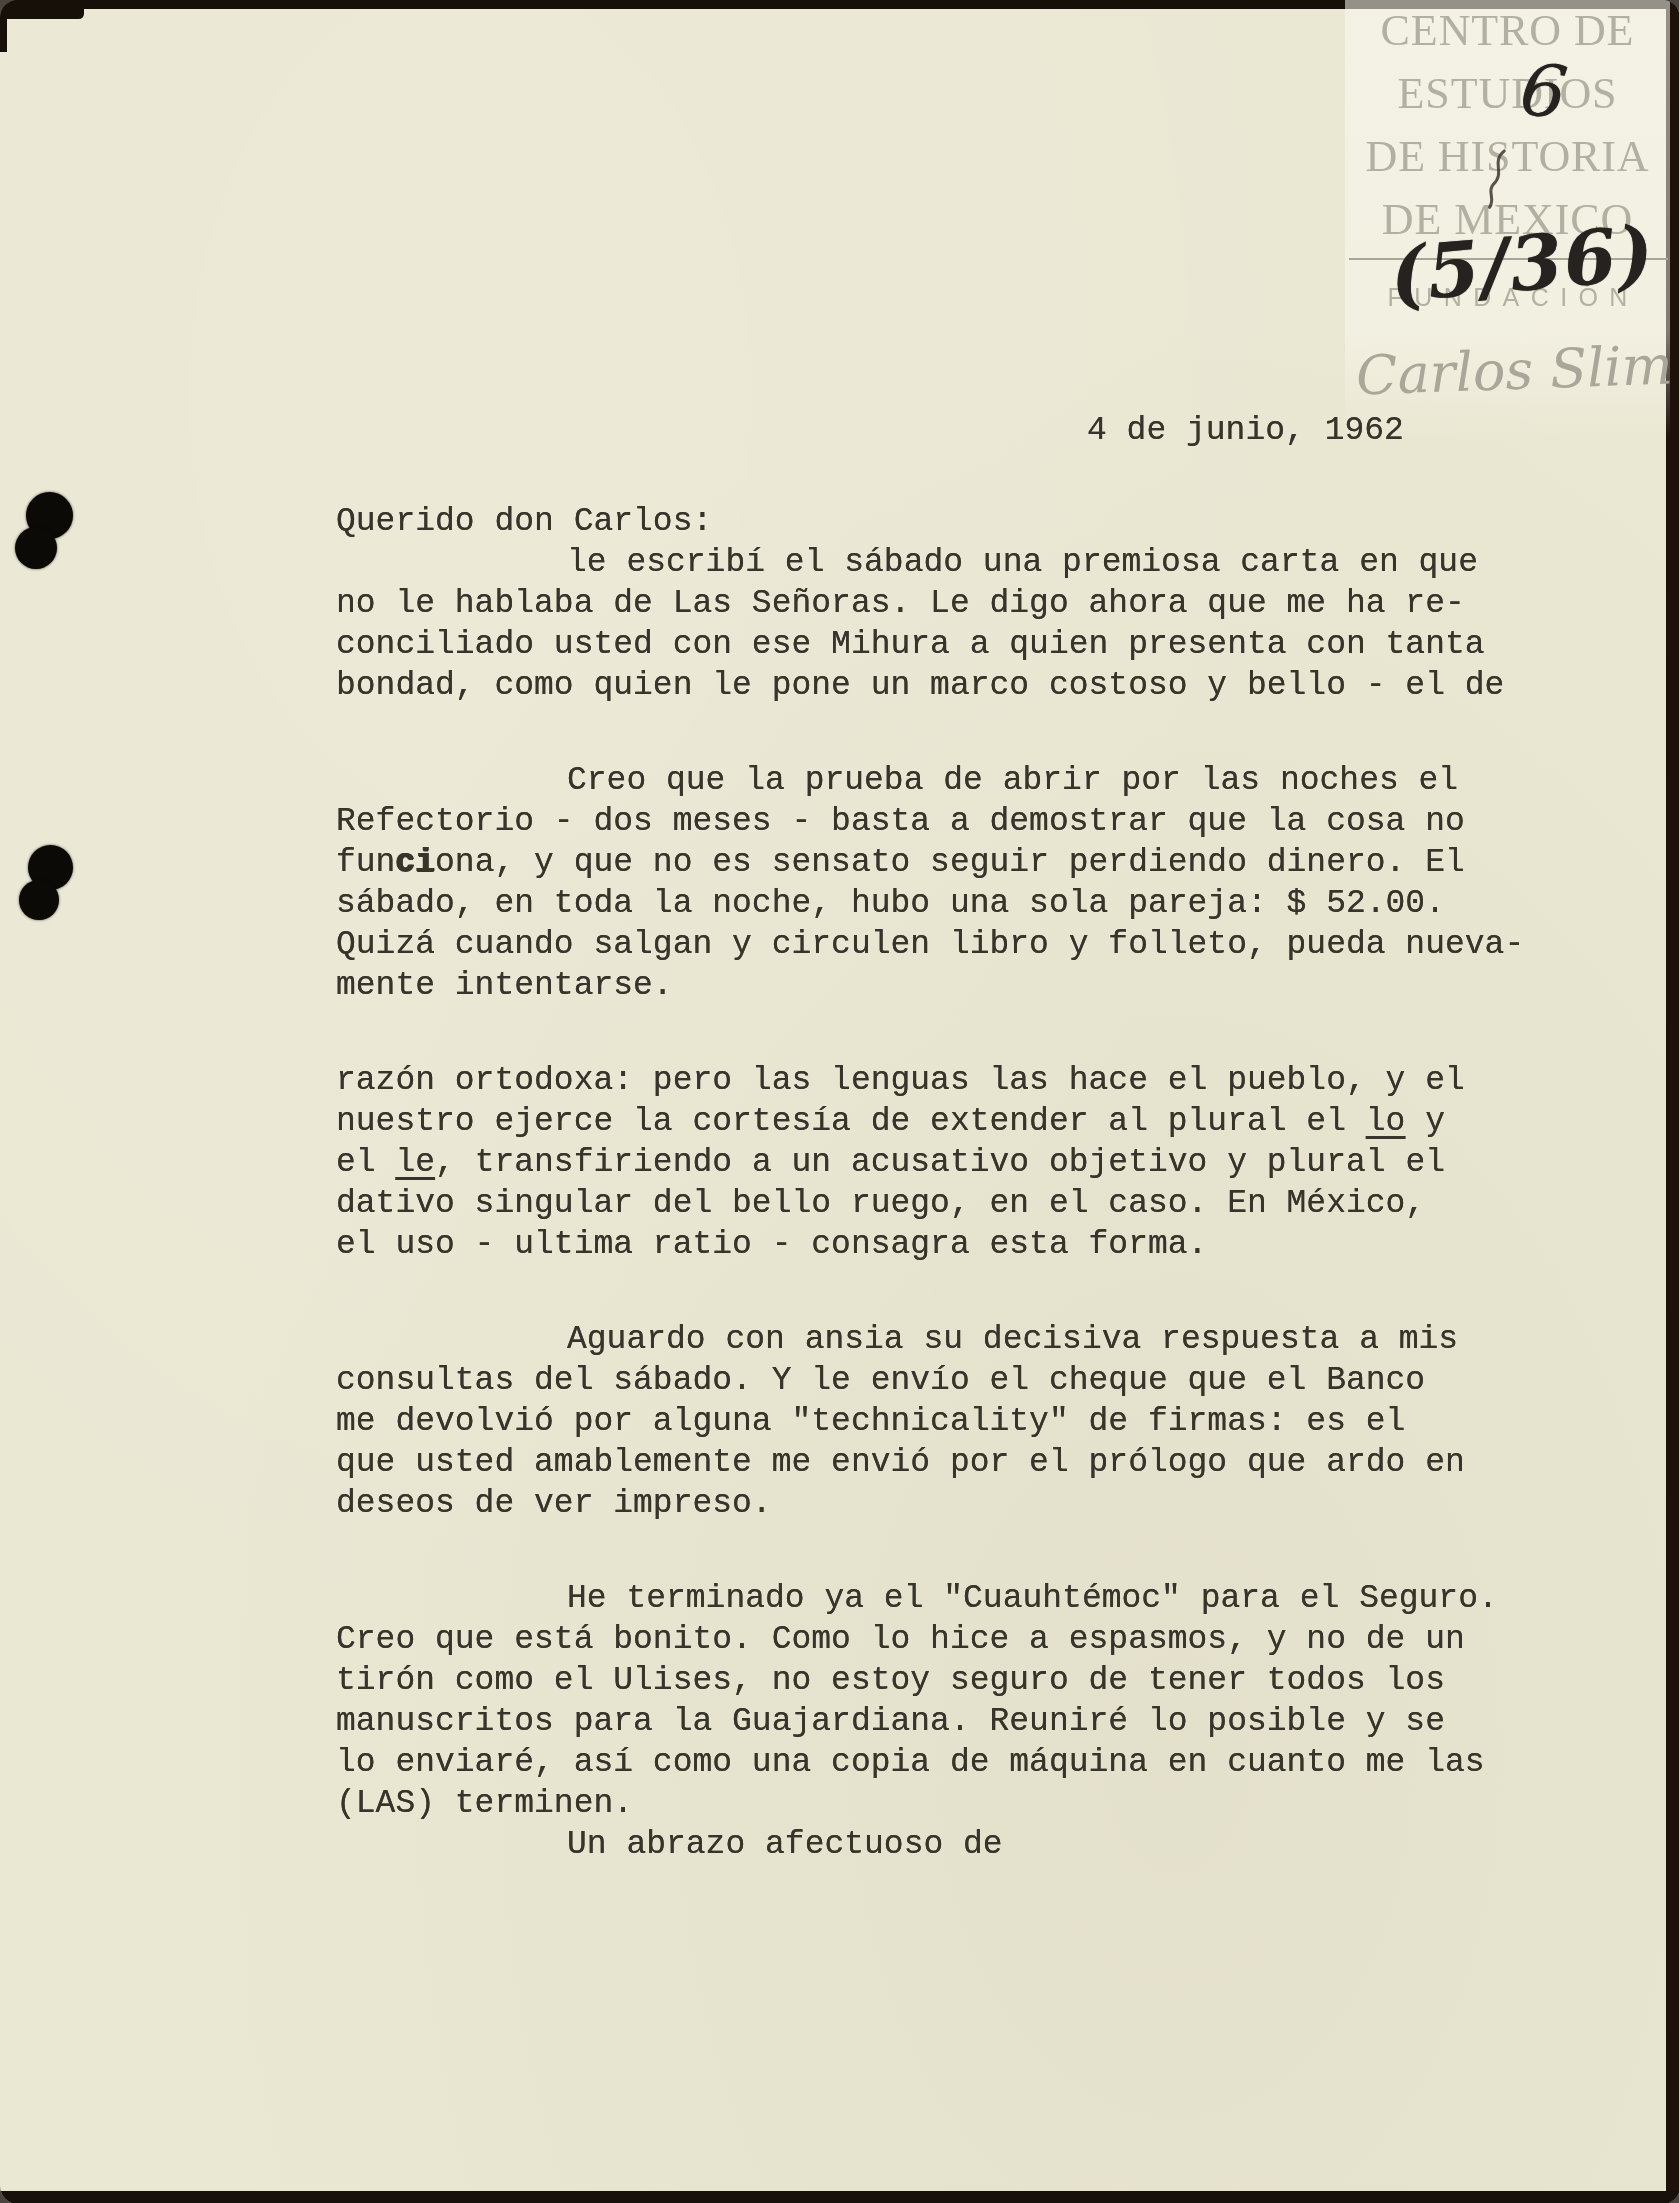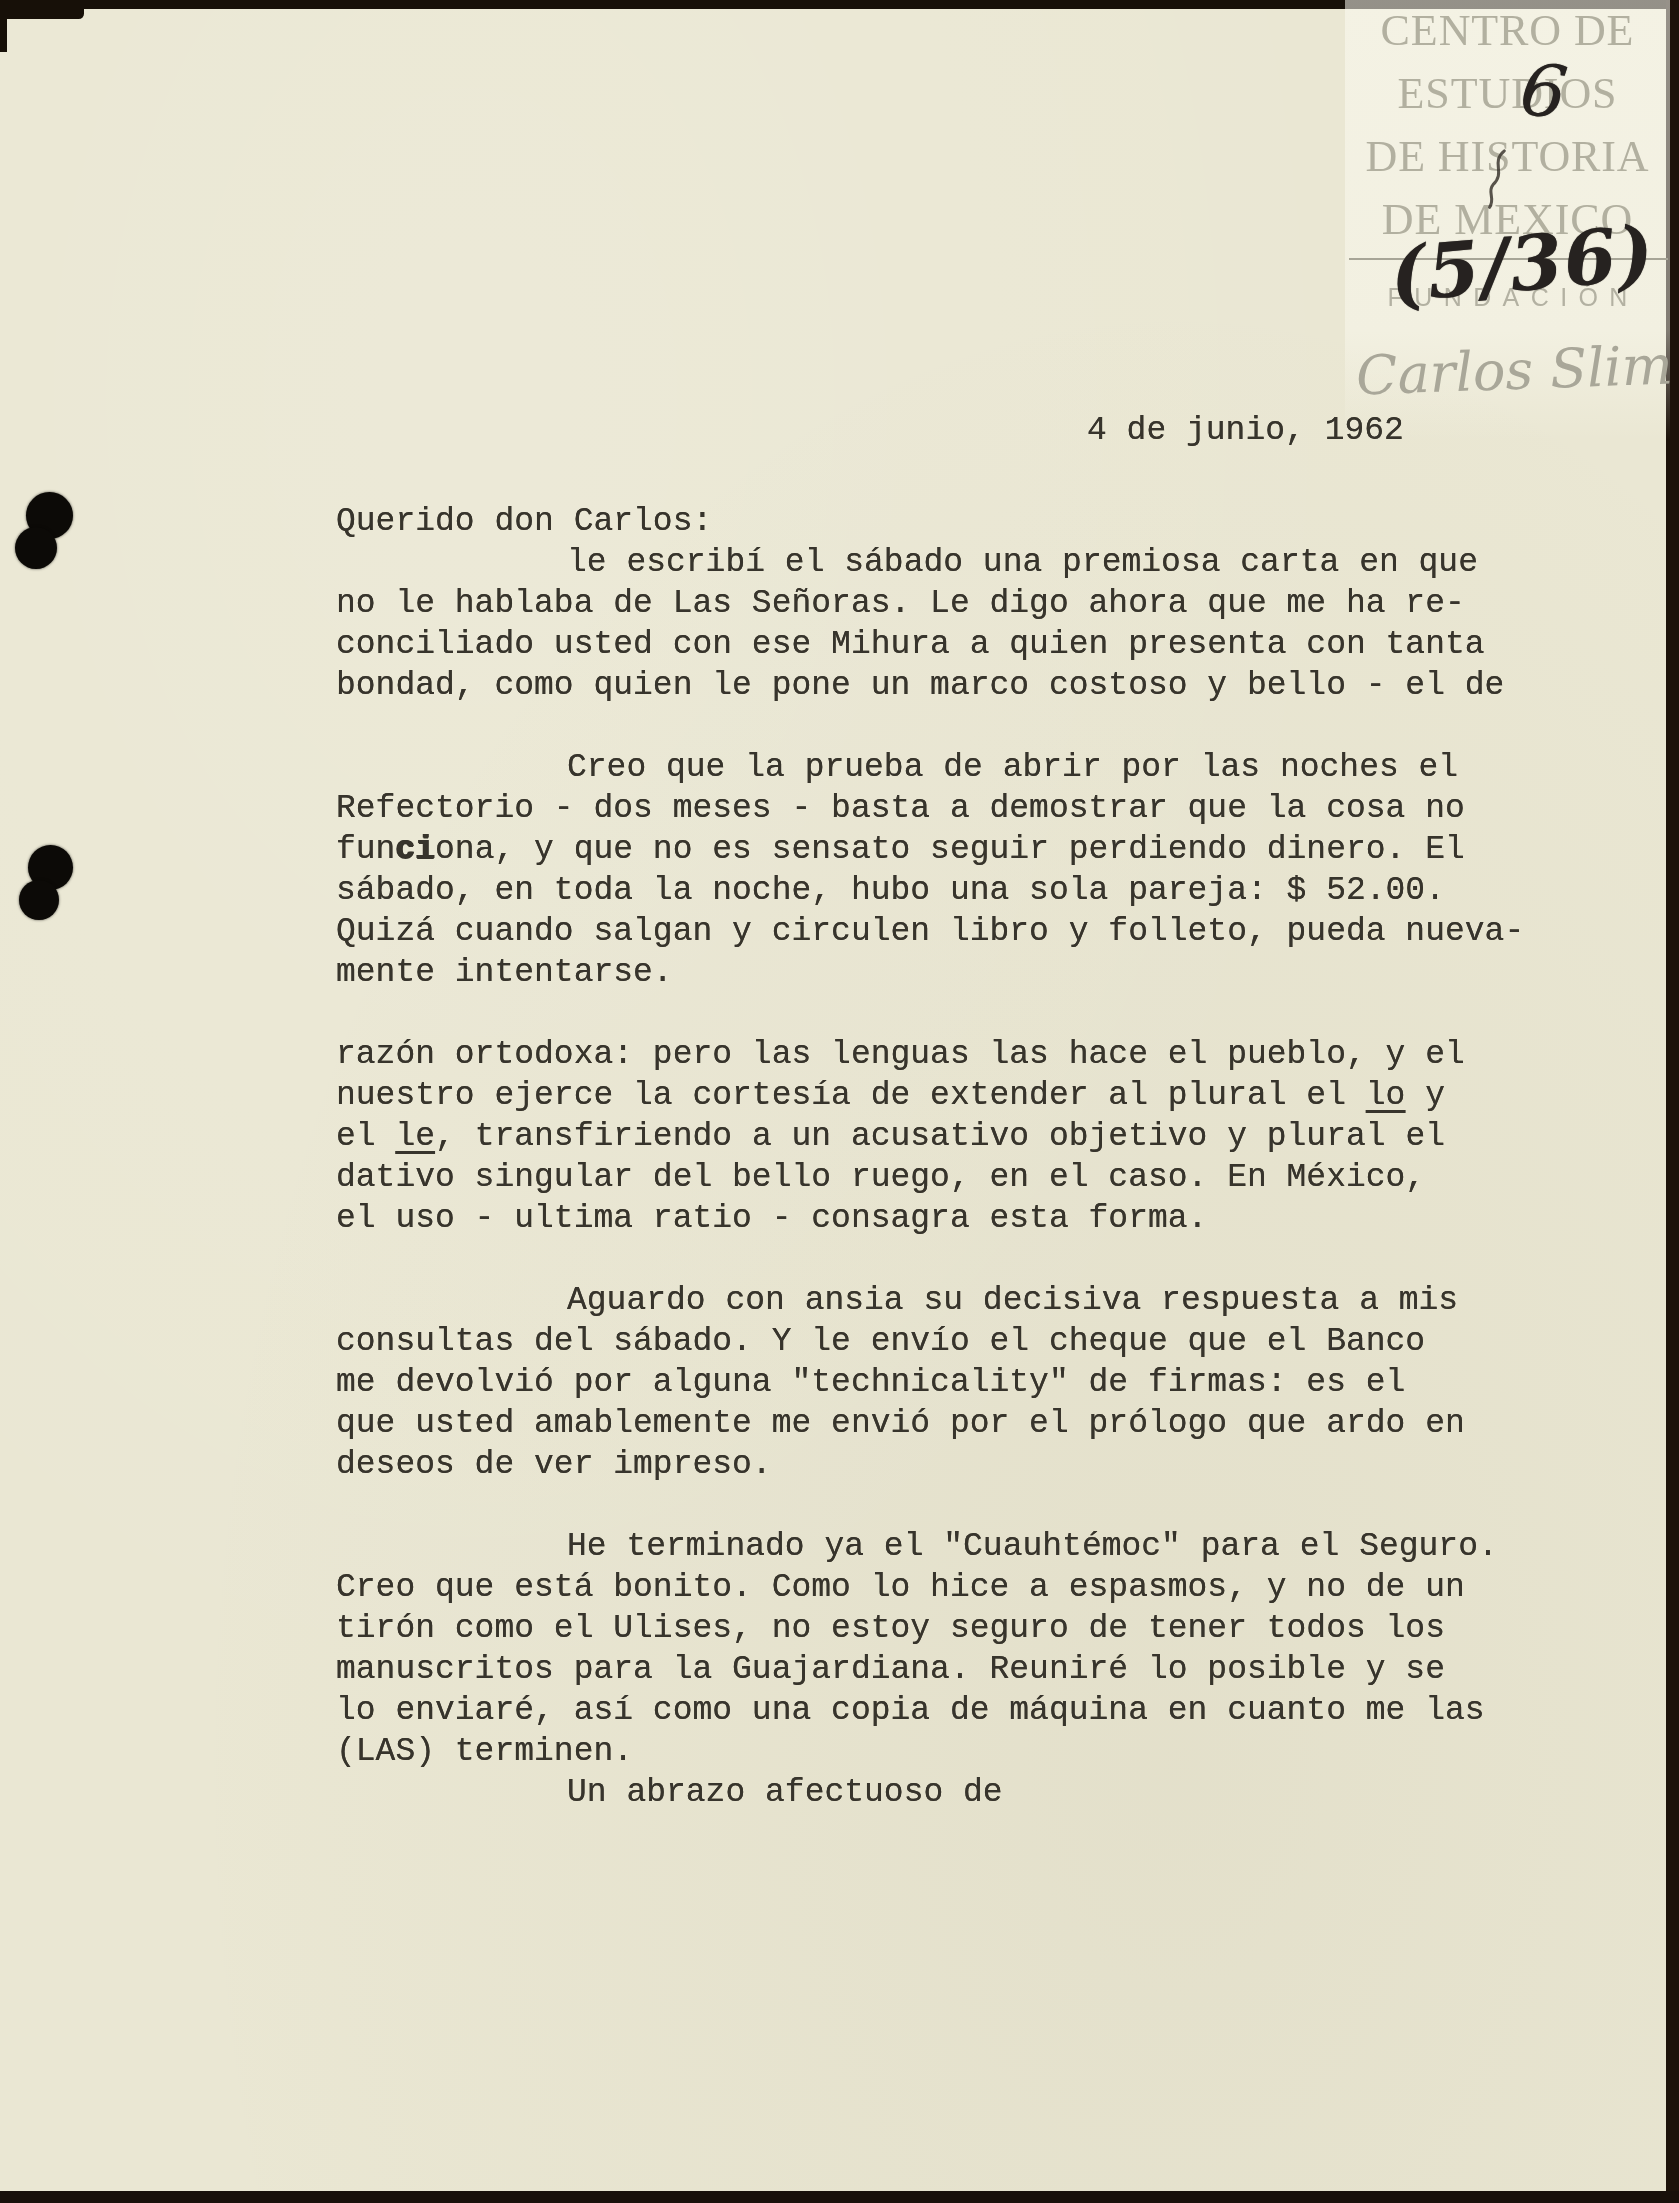--- a/index.html
+++ b/index.html
@@ -5,20 +5,21 @@
   html,body{margin:0;padding:0;background:#4a4440;}
   .page{
     position:relative;
     width:1680px;height:2204px;
     background:
       radial-gradient(ellipse at 28% 18%, rgba(255,255,255,0.10), rgba(0,0,0,0) 55%),
       radial-gradient(ellipse at 70% 80%, rgba(120,110,70,0.06), rgba(0,0,0,0) 60%),
       #eae7d3;
     overflow:hidden;
     font-family:"Liberation Mono", monospace;
+    border-radius:18px;
   }
   
   .edge{position:absolute;background:#171008;}
   .edge-top{left:0;top:0;width:100%;height:8.7px;}
   .edge-top-left{left:0;top:0;width:84px;height:19px;border-radius:0 0 5.2px 0;}
   .edge-left-sliver{left:0;top:0;width:7px;height:52px;}
   .edge-right{right:0;top:0;width:14px;height:100%;background:#1c120a;}
   .edge-bottom{left:0;bottom:0;width:100%;height:13px;background:#18100a;}
 
   
@@ -63,21 +64,21 @@
   
   .typed{
     color:#37342c;
     text-shadow:0 0 0.6px rgba(45,40,30,0.85);
     font-size:33px;
   }
   .letter-date{position:absolute;left:1087px;top:412px;white-space:pre;}
   .body-text{position:absolute;left:336px;top:501px;width:1223px;}
   .tline{line-height:41px;white-space:pre;}
   .indent{padding-left:231px;}
-  .gap{margin-top:41px;}
+  .gap{margin-top:54px;}
   .u{text-decoration:underline;text-decoration-thickness:2.6px;text-underline-offset:6.1px;}
   .ov{font-weight:bold;text-shadow:0.8px 0 currentColor,-0.8px 0 currentColor,0 0.8px currentColor;}
 </style>
 </head>
 <body>
 
 <div class="page">
 
   <div class="edge edge-top"></div>
   <div class="edge edge-top-left"></div>

